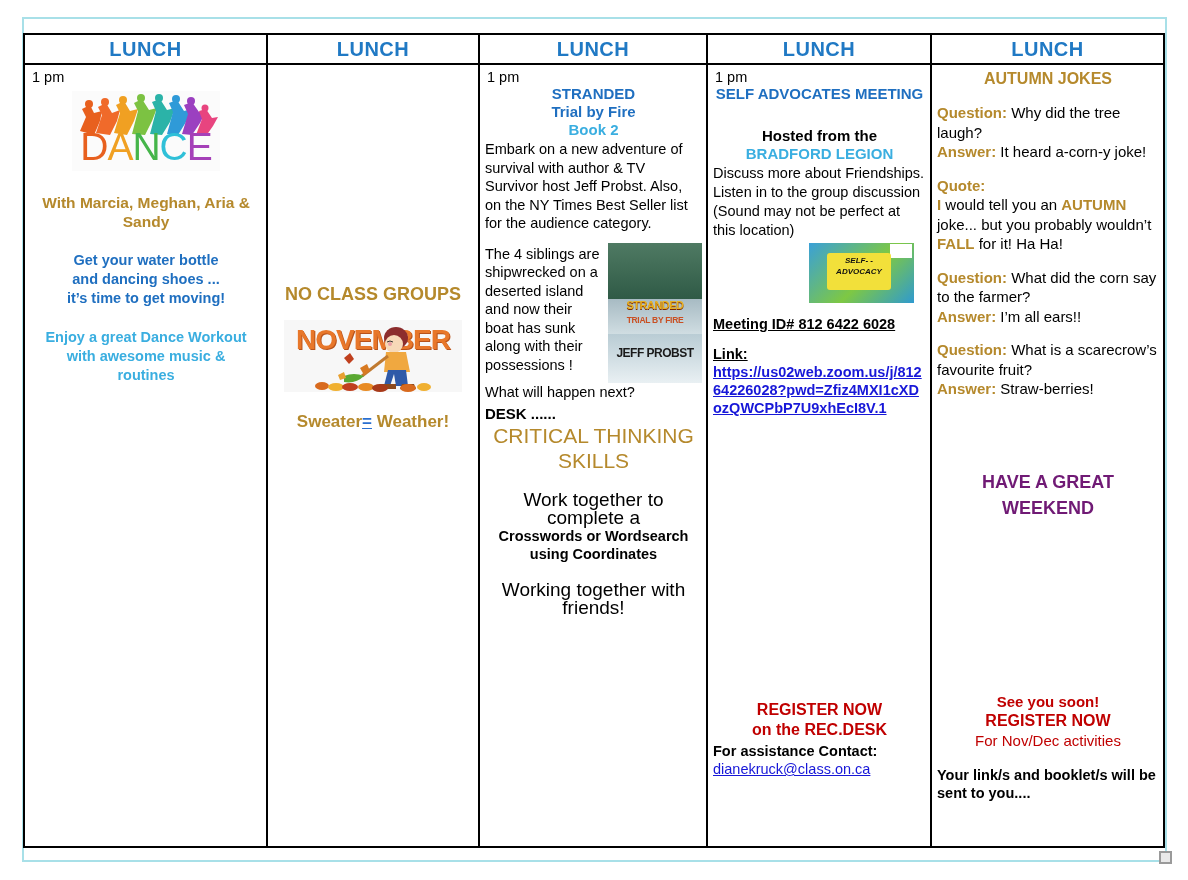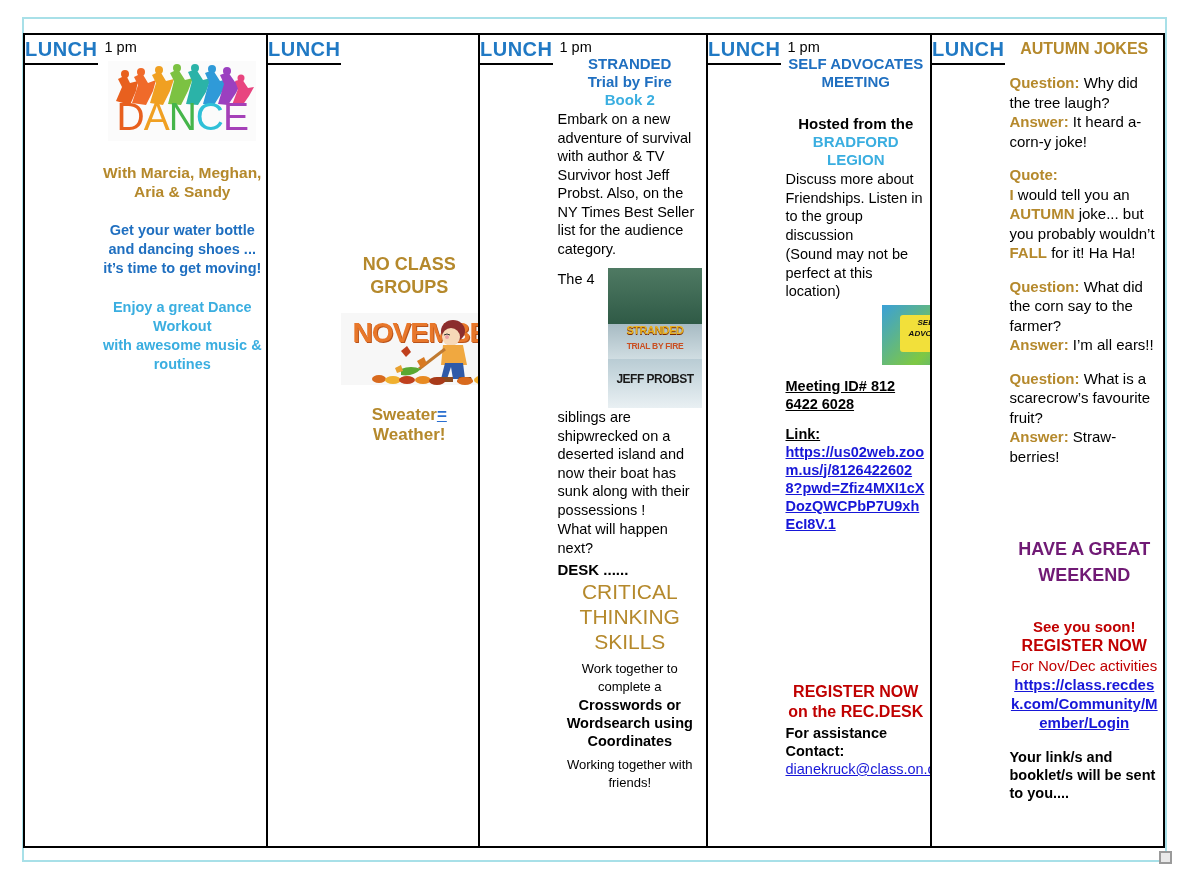--- a/index.html
+++ b/index.html
@@ -18,21 +18,21 @@
 
   .table{
     position:absolute;left:23px;top:33px;width:1142px;height:815px;
     display:flex;box-sizing:border-box;
     border-top:2px solid #000;border-left:2px solid #000;
     border-bottom:2px solid #000;
   }
   .col{
     box-sizing:border-box;
     border-right:2px solid #000;
-    display:flex;flex-direction:row;
+    display:flex;flex-direction:column;
     background:#fff;
     position:relative;
     justify-content:center;
   }
   .c1{width:243px;}
   .c2{width:212px;}
   .c3{width:228px;}
   .c4{width:224px;}
   .c5{width:233px;}
 
@@ -89,21 +89,21 @@
   .bk-title{position:absolute;left:0;top:40%;width:100%;text-align:center;
     font-size:11px;font-weight:bold;color:#e8b020;letter-spacing:-.5px;text-shadow:0 1px 0 #7a2a00;}
   .bk-sub{position:absolute;left:0;top:52%;width:100%;text-align:center;
     font-size:8.5px;font-weight:bold;color:#c94f22;letter-spacing:-.3px;}
   .bk-auth{position:absolute;left:0;top:74%;width:100%;text-align:center;
     font-size:12px;font-weight:bold;color:#1a1a1a;letter-spacing:-.5px;}
   .bk-wave{position:absolute;left:0;bottom:0;width:100%;height:35%;
     background:linear-gradient(#b9ccd4,#e9f0f3);}
   .c3-also{font-weight:bold;font-size:15px;color:#000;margin-top:4px;}
   .c3-crit{text-align:center;color:#b5892c;font-size:21px;line-height:25px;margin-top:1px;}
-  .c3-work{text-align:center;font-size:13px;line-height:18px;color:#000;margin-top:6px;}
+  .c3-work{text-align:center;font-size:19px;line-height:18px;color:#000;margin-top:18px;}
   .c3-bold{text-align:center;font-size:14.5px;line-height:18px;color:#000;font-weight:bold;}
 
   
   .c4-t1{text-align:center;color:#1f6fc0;font-weight:bold;font-size:15px;line-height:18px;}
   .c4-t2{text-align:center;color:#000;font-weight:bold;font-size:15px;line-height:18px;margin-top:24px;}
   .c4-t3{text-align:center;color:#3aaee0;font-weight:bold;font-size:15px;line-height:18px;}
   .c4-p{font-size:14.5px;line-height:18.5px;color:#000;margin-top:1px;}
   .advimg{width:105px;height:60px;margin:4px 0 0 96px;position:relative;overflow:hidden;
     background:linear-gradient(135deg,#3aa0d8,#7ec843 55%,#2f9ad0);}
   .adv-piece{position:absolute;left:18px;top:10px;width:64px;height:37px;background:#f2e03a;
@@ -290,21 +290,20 @@
         <div class="c5-p"><span class="gold">Question:</span><span> What did the corn say to the farmer?</span><br><span class="gold">Answer:</span><span> I’m all ears!!</span></div>
 
         <div class="c5-p"><span class="gold">Question:</span><span> What is a scarecrow’s favourite fruit?</span><br><span class="gold">Answer:</span><span> Straw-berries!</span></div>
 
         <div class="c5-great" style="margin-top:70px">HAVE A GREAT WEEKEND</div>
 
         <div class="c5-bot">
           <div class="c5-see">See you soon!</div>
           <div class="c5-reg">REGISTER NOW</div>
           <div class="c5-nov">For Nov/Dec activities</div>
-          <a class="c5-link" href="#">https://class.recdesk.com/Community/Member/Login</a>
           <div class="c5-your">Your link/s and booklet/s will be sent to you....</div>
         </div>
       </div>
     </div>
 
   </div>
 
   <div class="handle"></div>
 </div>
 

